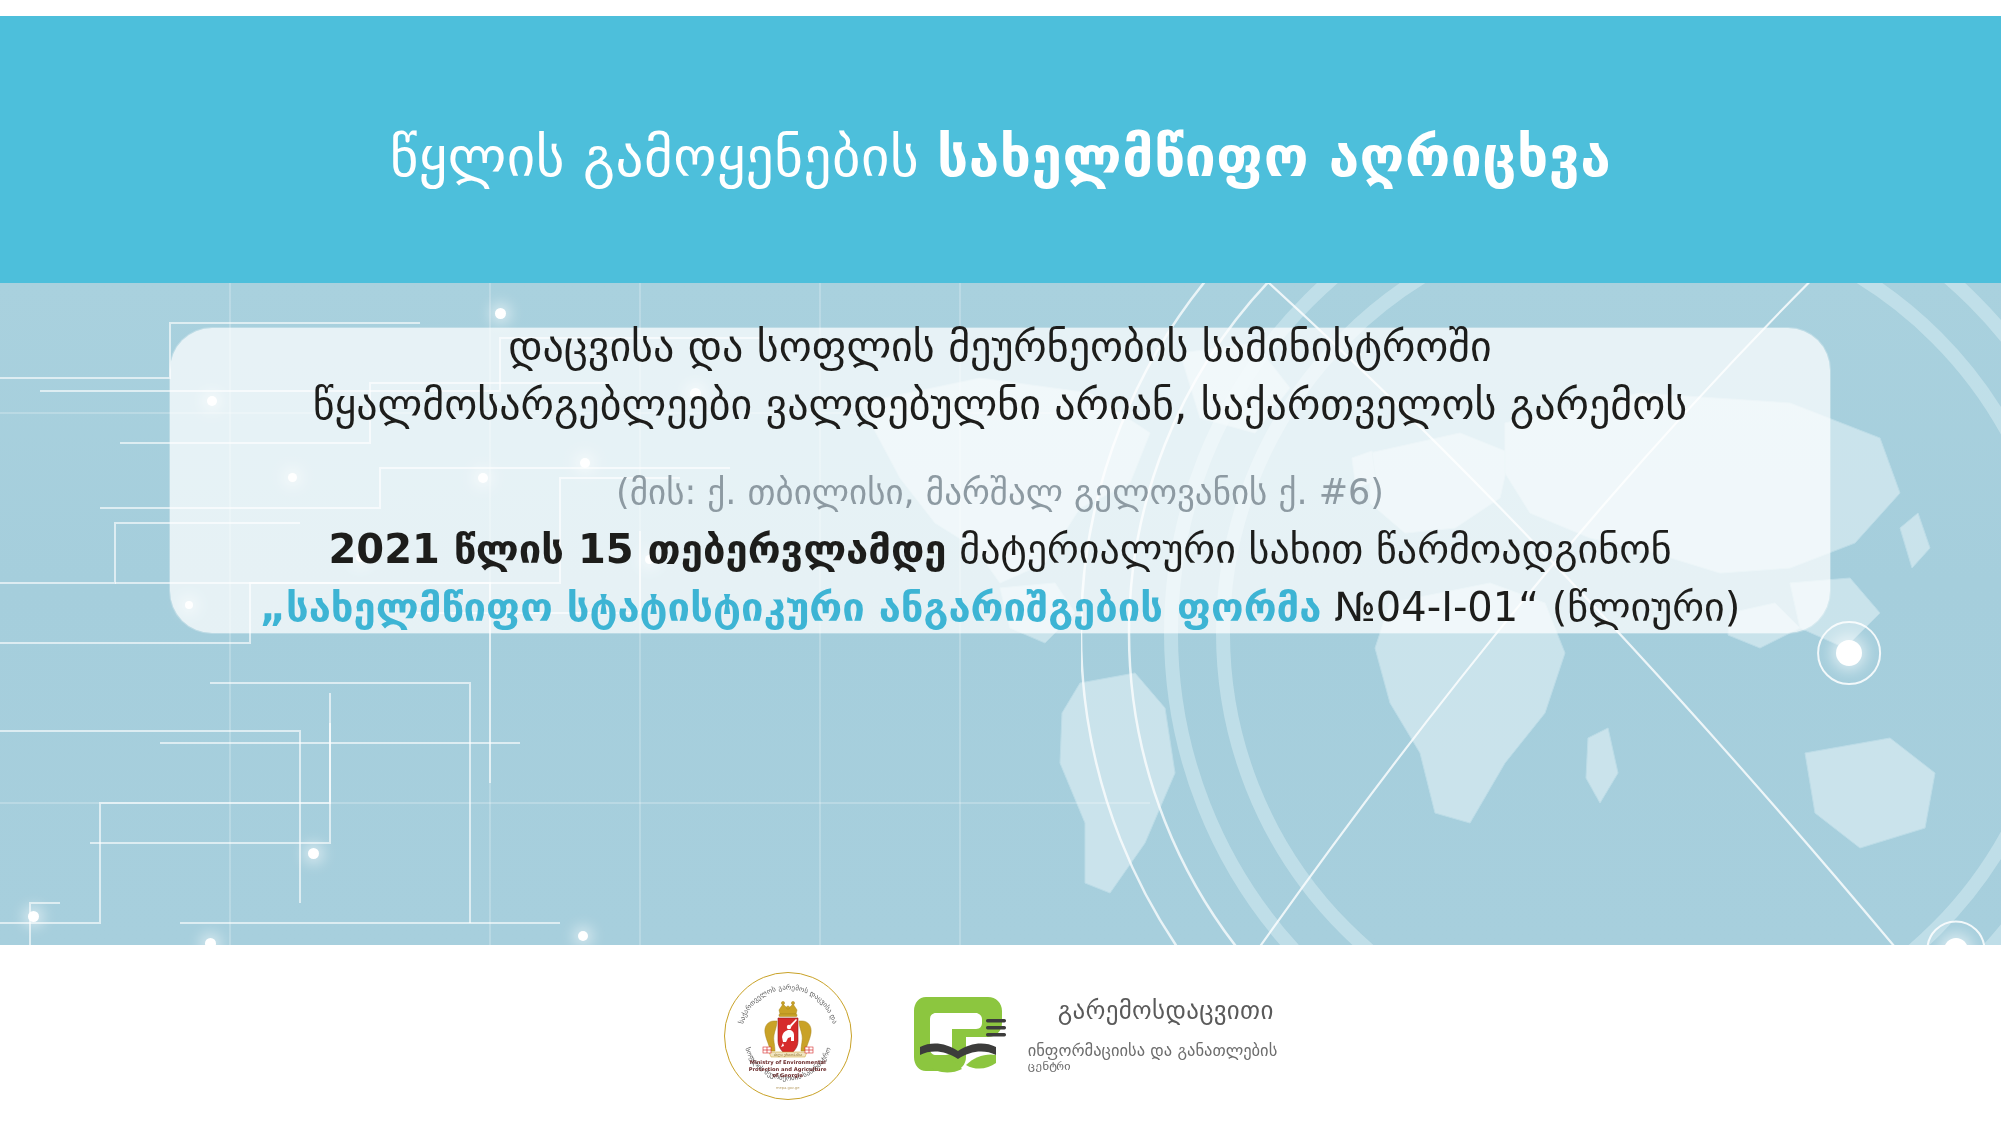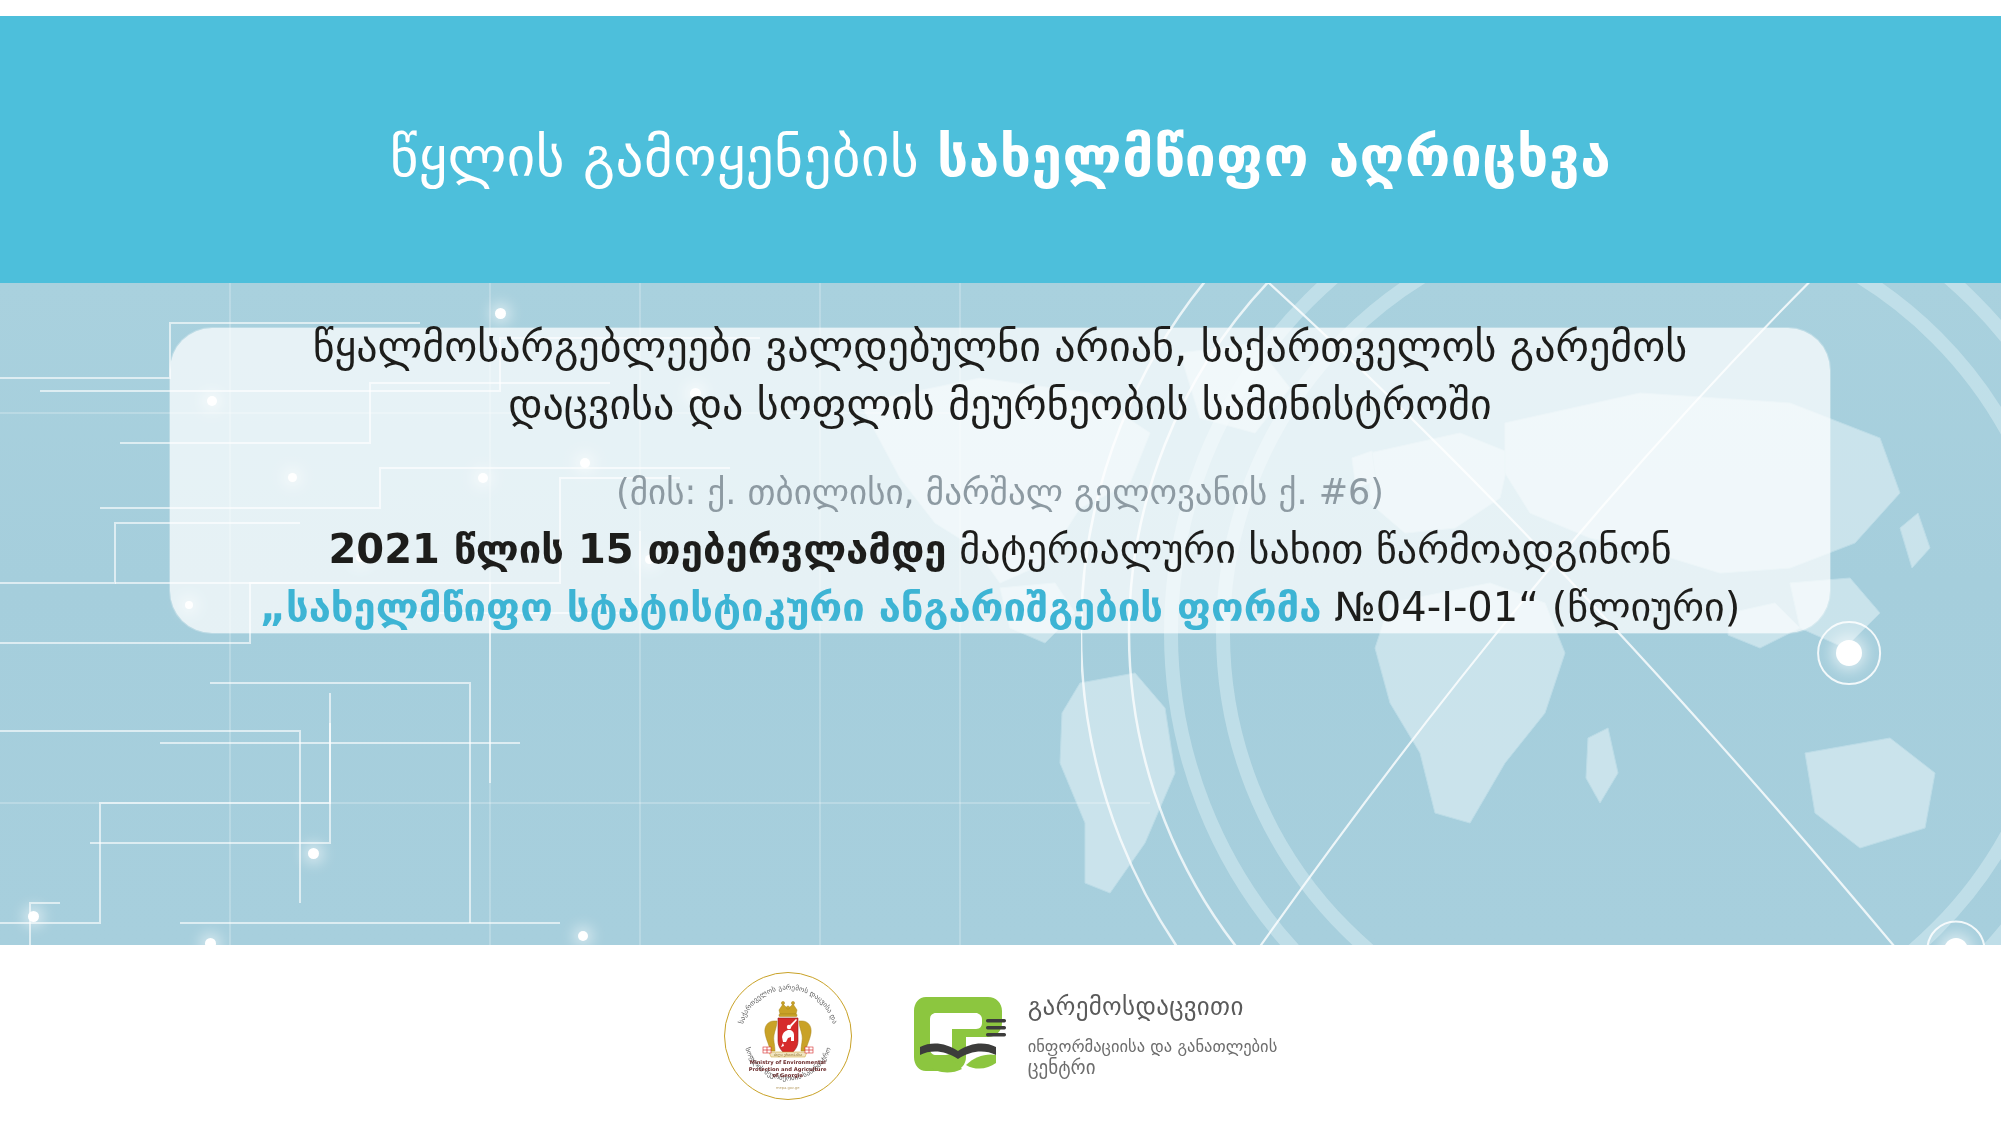--- a/index.html
+++ b/index.html
@@ -208,32 +208,34 @@
     gap: 14px;
   }
   .eiec-mark { width: 104px; height: 94px; }
   .eiec-mark svg { width: 100%; height: 100%; display: block; }
   .eiec-text { line-height: 1.08; }
   .eiec-text .t1 {
     font-size: 25px;
     color: #5a5a5a;
     letter-spacing: .3px;
     white-space: nowrap;
+    margin-left: 30px;
   }
   .eiec-text .t2 {
     font-size: 16.5px;
     color: #6d6d6d;
     white-space: nowrap;
     margin-top: 18px;
   }
   .eiec-text .t3 {
-    font-size: 19px;
+    font-size: 12px;
     color: #6d6d6d;
     white-space: nowrap;
     margin-top: 1px;
+    font-family: Liberation Mono, monospace;
   }
 </style>
 </head>
 <body>
 
 <div class="poster">
 
   <div class="header-band">
     <div class="header-title">
       <span class="light">წყლის გამოყენების</span>
@@ -332,22 +334,22 @@
     <div class="node" style="left:308px; top:565px; width:11px; height:11px;"></div>
     <div class="node" style="left:28px; top:628px; width:11px; height:11px;"></div>
     <div class="node" style="left:205px; top:655px; width:11px; height:11px;"></div>
     <div class="node" style="left:578px; top:648px; width:10px; height:10px;"></div>
     <div class="node" style="left:185px; top:318px; width:8px; height:8px;"></div>
     <div class="node ring" style="left:1836px; top:357px; width:26px; height:26px;"></div>
 
     <div class="node ring" style="left:1944px; top:655px; width:24px; height:24px;"></div>
 
     <div class="card">
+      <div class="line l2">დაცვისა და სოფლის მეურნეობის სამინისტროში</div>
       <div class="line l1">წყალმოსარგებლეები ვალდებულნი არიან, საქართველოს გარემოს</div>
-      <div class="line l2">დაცვისა და სოფლის მეურნეობის სამინისტროში</div>
       <div class="line l3">(მის: ქ. თბილისი, მარშალ გელოვანის ქ. #6)</div>
       <div class="line l4">
         <span class="bold">2021 წლის 15 თებერვლამდე</span><span> მატერიალური სახით წარმოადგინონ</span>
       </div>
       <div class="line l5">
         <span class="accent">„სახელმწიფო სტატისტიკური ანგარიშგების ფორმა</span><span> №04-I-01“ (წლიური)</span>
       </div>
     </div>
 
   </div>

